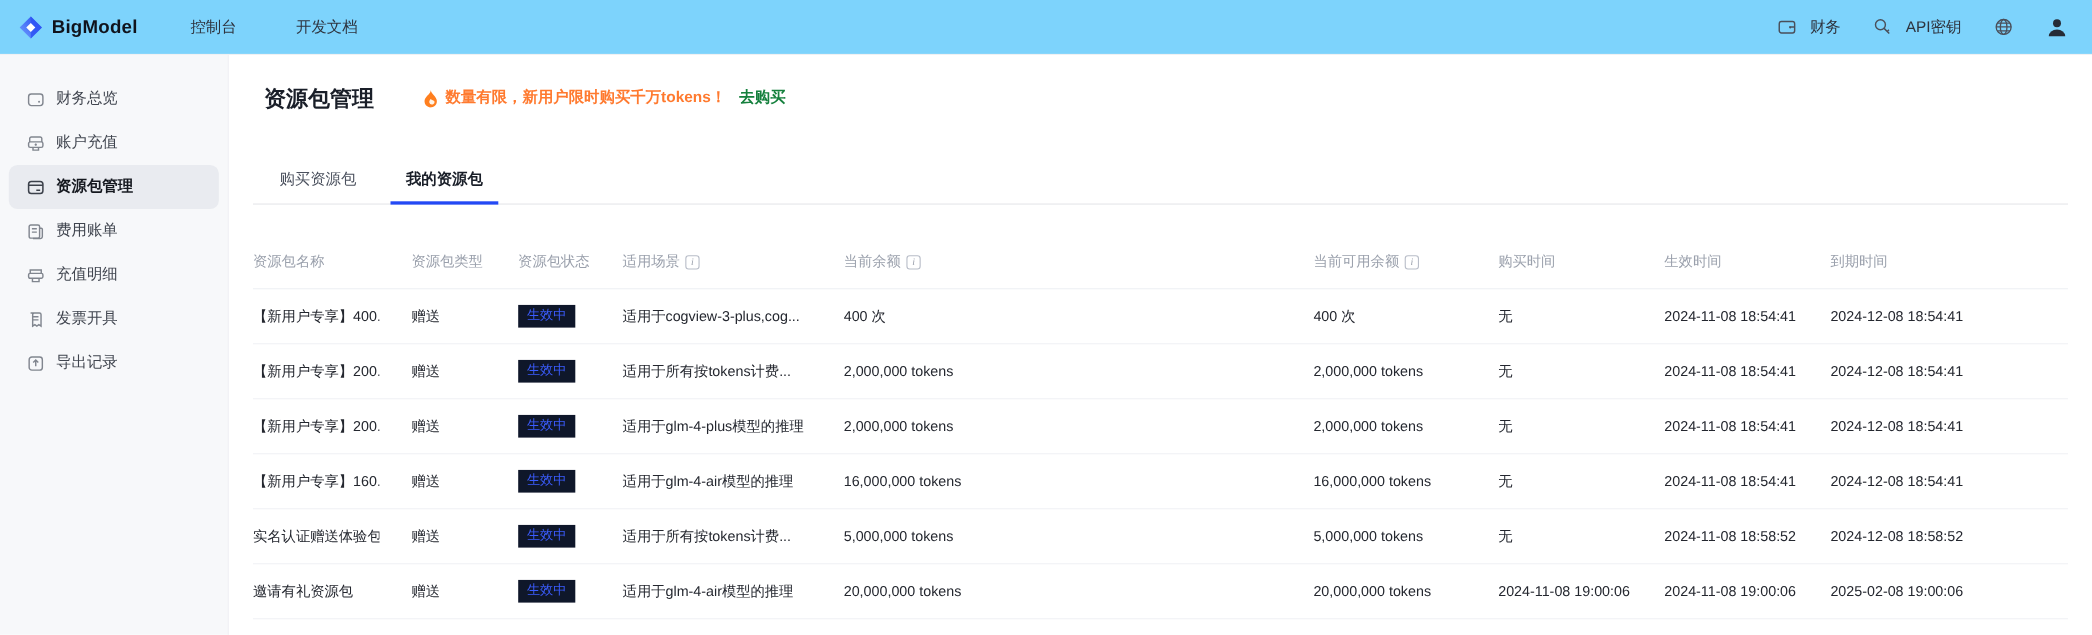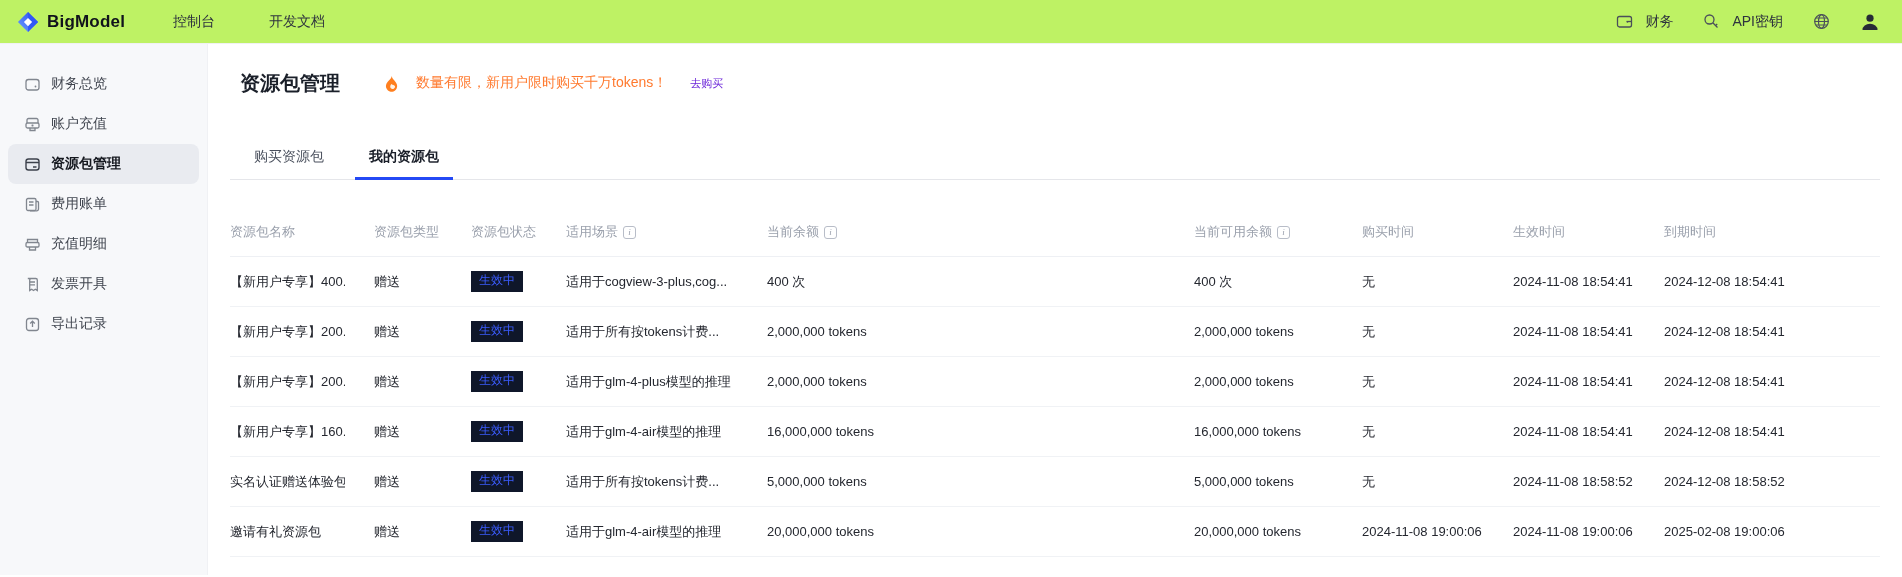--- a/index.html
+++ b/index.html
@@ -1,20 +1,20 @@
 <!DOCTYPE html>
 <html><head>
 <meta charset="utf-8">
 <style>
   * { margin:0; padding:0; box-sizing:border-box; }
   html,body { width:1902px; height:577px; overflow:hidden; background:#fff;
     font-family:"Liberation Sans","DejaVu Sans",sans-serif; color:#2a2e37; }
 
   
-  .topbar { height:44px; background:#bef264; border-bottom:1px solid #f0f1f3;
+  .topbar { height:50px; background:#7dd3fc; border-bottom:1px solid #f0f1f3;
     display:flex; align-items:center; padding:0 22px 0 17px; }
   .brand { display:flex; align-items:center; gap:8px; cursor:pointer; }
   .brand-name { font-size:17px; font-weight:bold; color:#10131c; letter-spacing:.2px; }
   .top-nav { display:flex; gap:54px; margin-left:48px; }
   .top-nav-item { font-size:14px; color:#2e333e; cursor:pointer; }
   .top-right { margin-left:auto; display:flex; align-items:center; gap:30px; }
   .top-right-item { display:flex; align-items:center; gap:12px; font-size:14px;
     color:#2e333e; cursor:pointer; }
   .tb-icon { width:17px; height:17px; color:#4a4f5a; }
   .avatar { width:20px; height:20px; color:#262b36; }
@@ -28,24 +28,24 @@
     cursor:pointer; }
   .side-item .s-icon { width:17px; height:17px; color:#81868f; flex:none; }
   .side-item.active { background:#e9ebf0; color:#15181f; font-weight:bold; }
   .side-item.active .s-icon { color:#3c414b; }
 
   .main { flex:1; padding:0 22px 0 22px; min-width:0; }
 
   
   .page-head { display:flex; align-items:center; margin:24px 0 0 10px; height:30px; }
   .page-title { font-size:20px; font-weight:600; color:#1a1f29; }
-  .notice { display:flex; align-items:center; gap:17px; margin-left:44px; }
+  .notice { display:flex; align-items:center; gap:6px; margin-left:44px;font-weight:bold; }
   .flame { width:15px; height:17px; }
   .notice-text { font-size:14px; color:#ff7a2f; }
-  .notice-link { font-size:11px; color:#6d28d9; margin-left:6px; cursor:pointer; }
+  .notice-link { font-size:14px; color:#15803d; margin-left:6px; cursor:pointer; }
 
   
   .tabs { display:flex; margin-top:50px; border-bottom:1px solid #e5e6ea;
     padding-left:10px; }
   .tab { padding:0 14px 13px 14px; margin-right:17px; font-size:14px;
     color:#4b515e; cursor:pointer; position:relative; }
   .tab.active { color:#1a1f29; font-weight:bold; }
   .tab.active::after { content:""; position:absolute; left:0; right:0; bottom:-1px;
     height:3px; background:#2449f5; }
 

